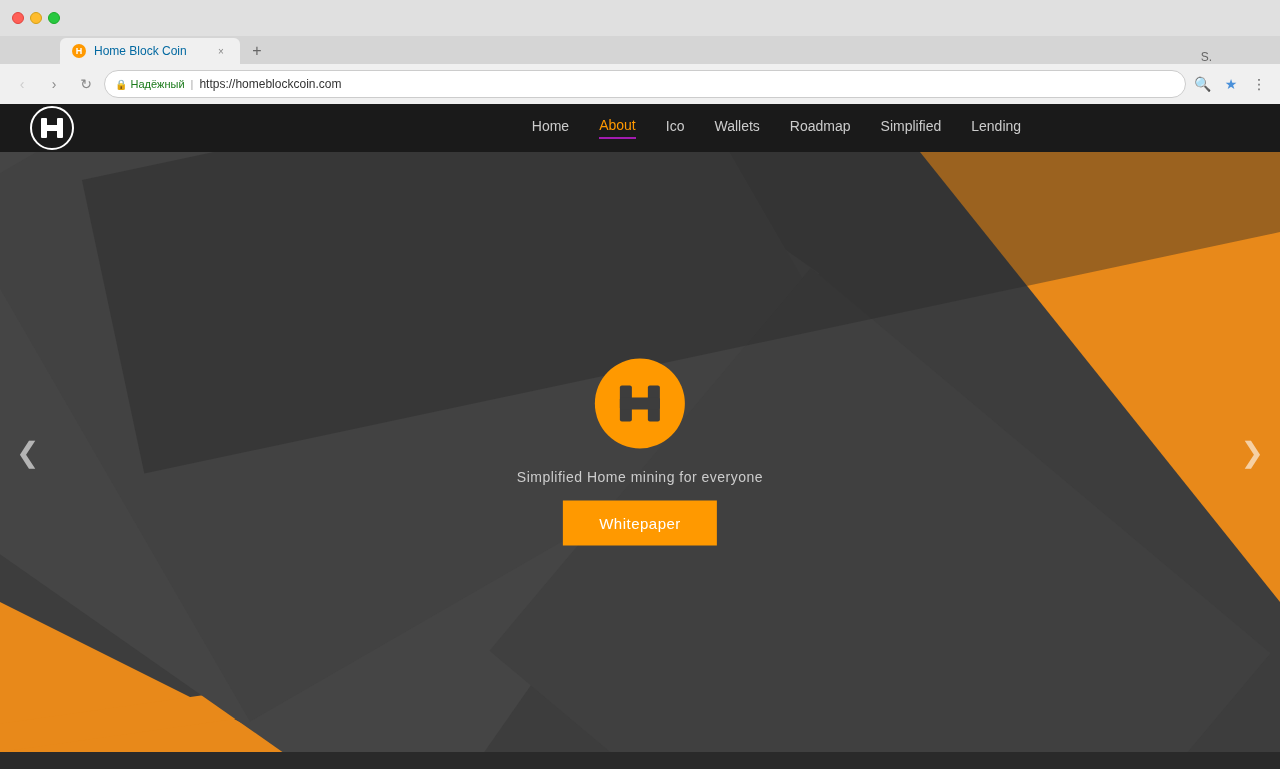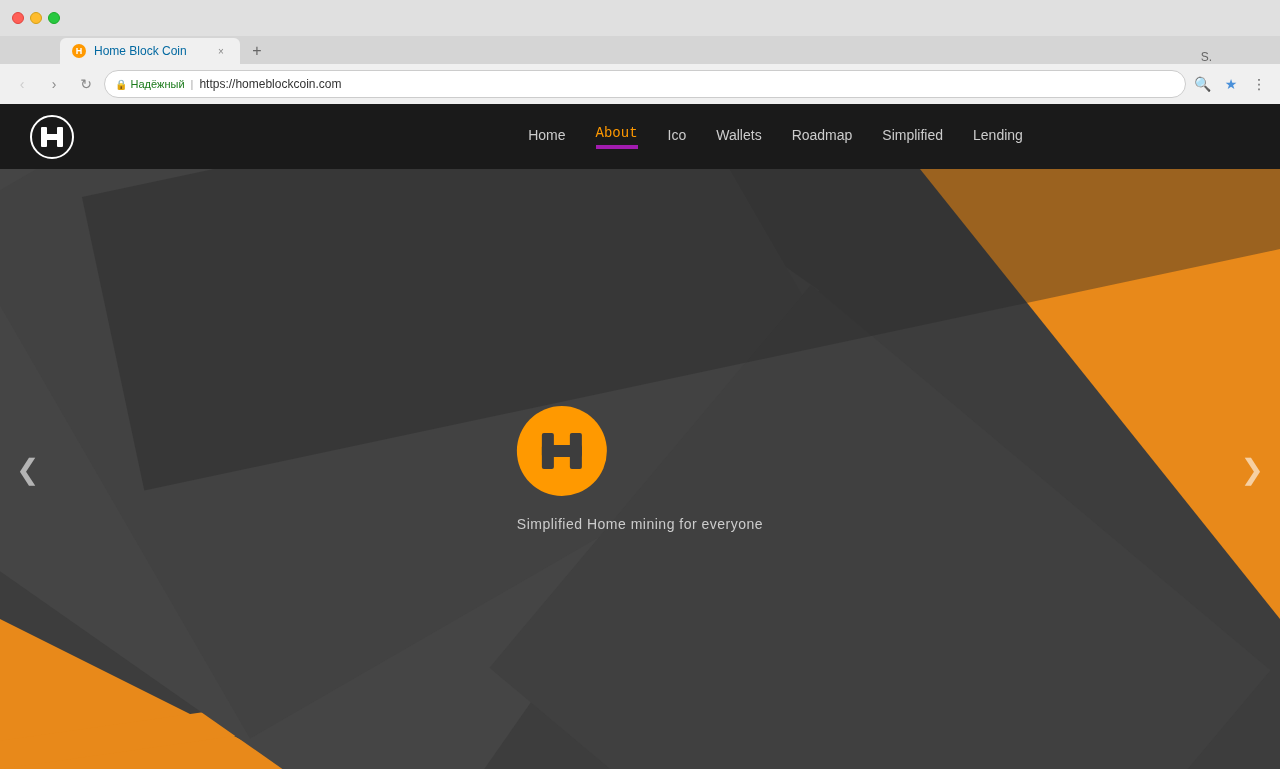--- a/index.html
+++ b/index.html
@@ -27,25 +27,25 @@
     .lock-icon { font-size: 10px; }
     .url-divider { color: #aaa; font-size: 11px; }
     .url-text { font-size: 12px; color: #333; }
     .address-actions { display: flex; gap: 2px; }
     .addr-action-btn { width: 26px; height: 26px; display: flex; align-items: center; justify-content: center; border-radius: 50%; cursor: pointer; color: #666; font-size: 14px; }
 
     
     .website { background: #2a2a2a; width: 100%; height: calc(769px - 36px - 28px - 40px); position: relative; overflow: hidden; }
 
     
-    .navbar { background: #1a1a1a; display: flex; align-items: center; padding: 0 30px; height: 65px; position: relative; z-index: 10; }
+    .navbar { background: #1a1a1a; display: flex; align-items: center; padding: 0 30px; height: 48px; position: relative; z-index: 10; }
     .logo { width: 44px; height: 44px; border: 2px solid #fff; border-radius: 50%; display: flex; align-items: center; justify-content: center; margin-right: auto; }
     .nav-links { display: flex; gap: 30px; align-items: center; margin: 0 auto; }
     .nav-link { font-size: 14px; color: #ccc; text-decoration: none; padding-bottom: 4px; cursor: pointer; }
-    .nav-link.active { color: #f90; border-bottom: 4px solid #a21caf; font-family: Liberation Mono, monospace; }
+    .nav-link.active { color: #f90; border-bottom: 2px solid #a21caf; }
 
     
     .hero { position: relative; width: 100%; height: calc(769px - 36px - 28px - 40px - 65px); overflow: hidden; background: #3d3d3d; }
 
     
     .geo-bg { position: absolute; inset: 0; }
 
     
     .carousel-arrow {
       position: absolute;
@@ -63,20 +63,21 @@
     
     .hero-content {
       position: absolute;
       top: 50%;
       left: 50%;
       transform: translate(-50%, -50%);
       text-align: center;
       z-index: 20;
       display: flex;
       flex-direction: column;
+      align-items: center;
       gap: 16px;
     }
 
     
     .hero-logo {
       width: 90px;
       height: 90px;
       background: #f90;
       border-radius: 50%;
       display: flex;
@@ -235,16 +236,17 @@
           <rect x="36" y="10" width="12" height="36" rx="2" fill="#3d3d3d"></rect>
           <rect x="8" y="22" width="40" height="12" rx="2" fill="#3d3d3d"></rect>
 
           <polygon points="8,46 20,10 8,10" fill="#3d3d3d" opacity="0"></polygon>
         </svg>
       </div>
 
       <p class="hero-subtitle">Simplified Home mining for everyone</p>
 
 
+      <button class="whitepaper-btn">Whitepaper</button>
     </div>
 
   </div>
 </div>
 
 </body></html>

